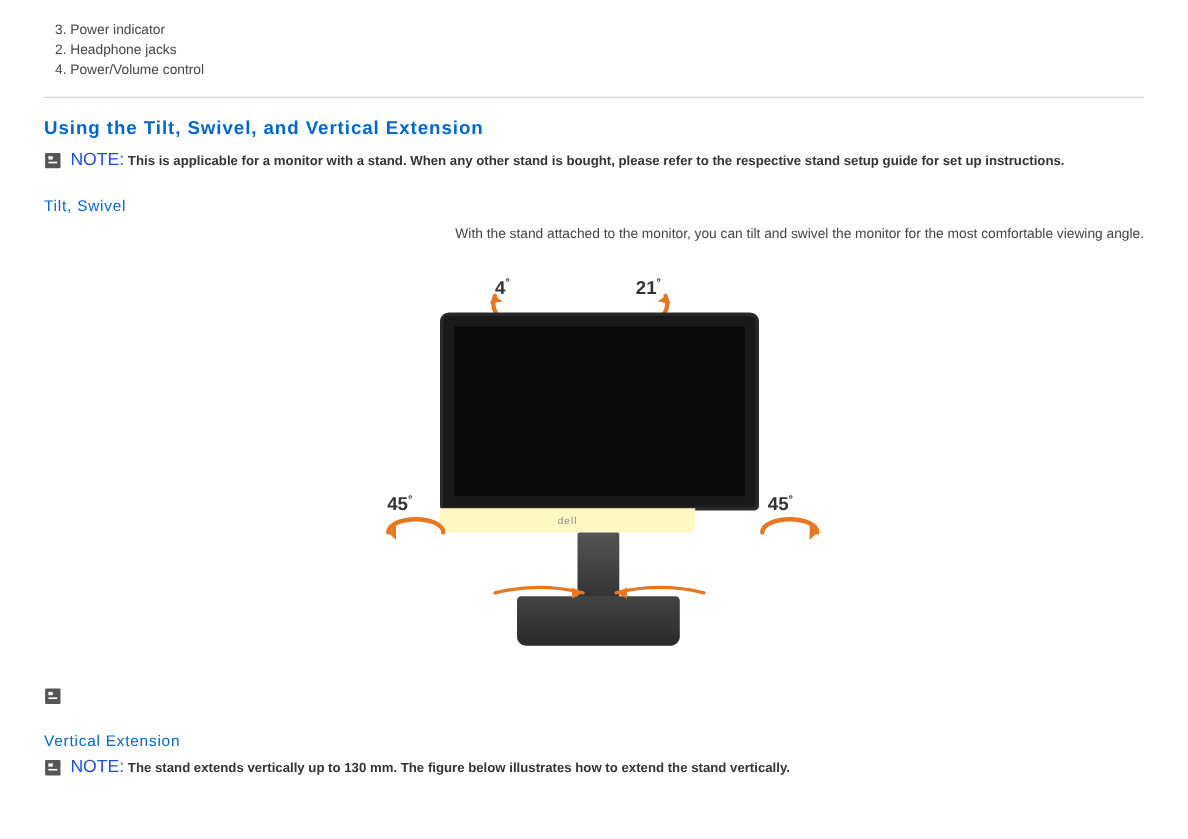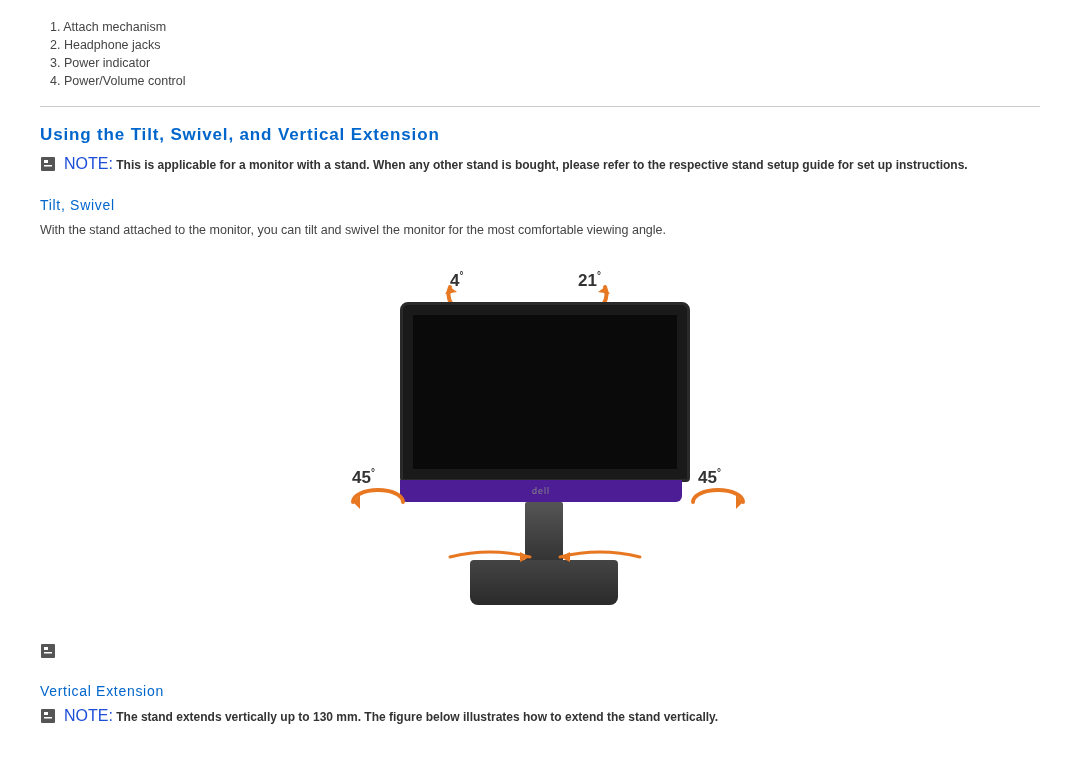--- a/index.html
+++ b/index.html
@@ -66,20 +66,21 @@
     .note-text {
       font-size: 12px;
       color: #333;
       font-weight: bold;
     }
     .body-text {
       font-size: 12.5px;
       color: #444;
       margin: 6px 0 12px 0;
       line-height: 1.5;
+      text-align: right;
     }
     .diagram-container {
       position: relative;
       width: 420px;
       height: 380px;
       margin: 10px auto;
     }
     
     .monitor-screen-outer {
       position: absolute;
@@ -96,23 +97,23 @@
       left: 10px;
       top: 10px;
       right: 10px;
       bottom: 10px;
       background: #0a0a0a;
     }
     .monitor-bezel-bottom {
       position: absolute;
       left: 70px;
       top: 228px;
-      width: 282px;
+      width: 232px;
       height: 22px;
-      background: #4c1d95;
+      background: #fef9c3;
       border-radius: 0 0 6px 6px;
       display: flex;
       align-items: center;
       justify-content: center;
     }
     .monitor-logo {
       font-size: 9px;
       color: #888;
       letter-spacing: 1px;
     }
@@ -175,23 +176,22 @@
     .tilt-arrow-svg {
       width: 50px;
       height: 50px;
     }
   </style>
 </head>
 <body>
 
 <div class="list-section">
   <ol>
-    <li data-num="1">Attach mechanism</li>
+    <li data-num="3">Power indicator</li>
     <li data-num="2">Headphone jacks</li>
-    <li data-num="3">Power indicator</li>
     <li data-num="4">Power/Volume control</li>
   </ol>
 </div>
 
 <h2 class="section-title">Using the Tilt, Swivel, and Vertical Extension</h2>
 
 <div class="note-block">
   <svg class="note-icon" viewBox="0 0 16 16" fill="none">
     <rect x="1" y="1" width="14" height="14" rx="1" fill="#555"></rect>
     <rect x="4" y="4" width="4" height="3" fill="white"></rect>

